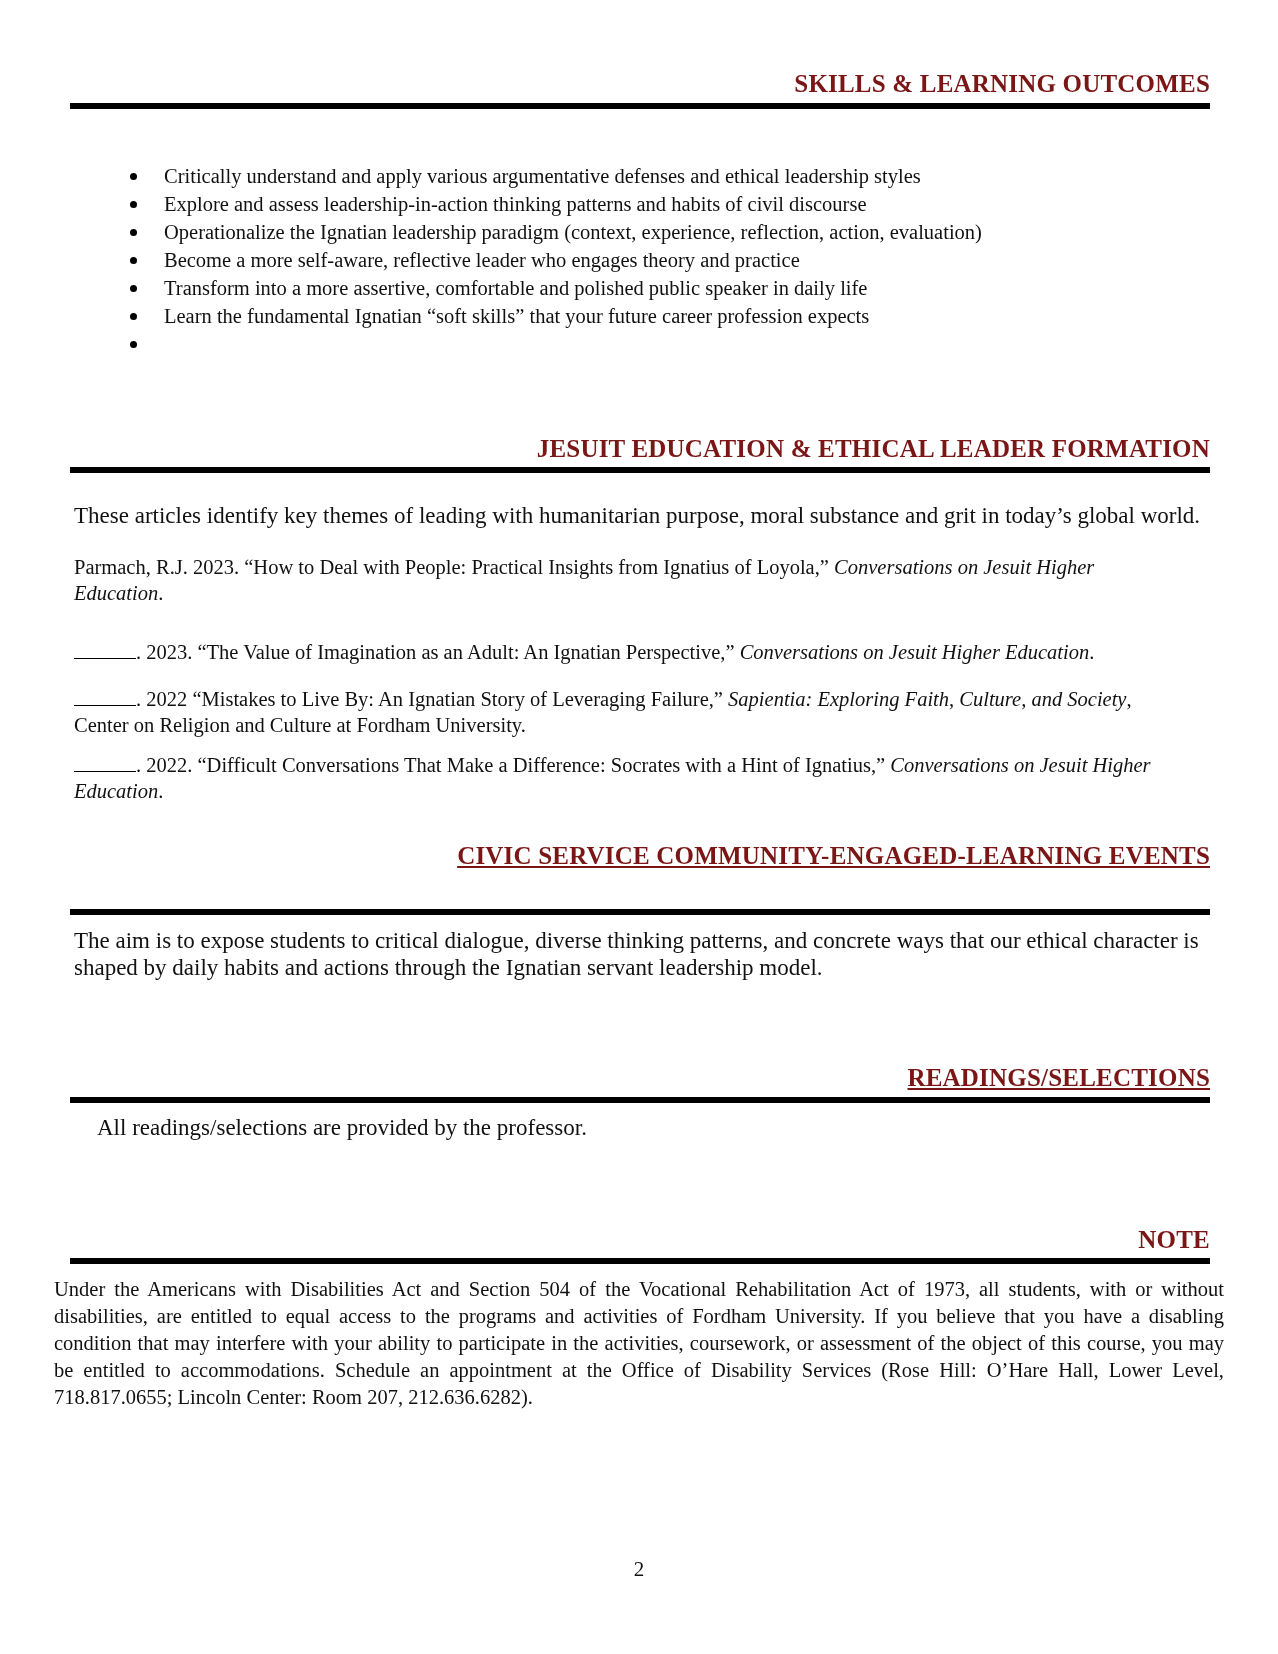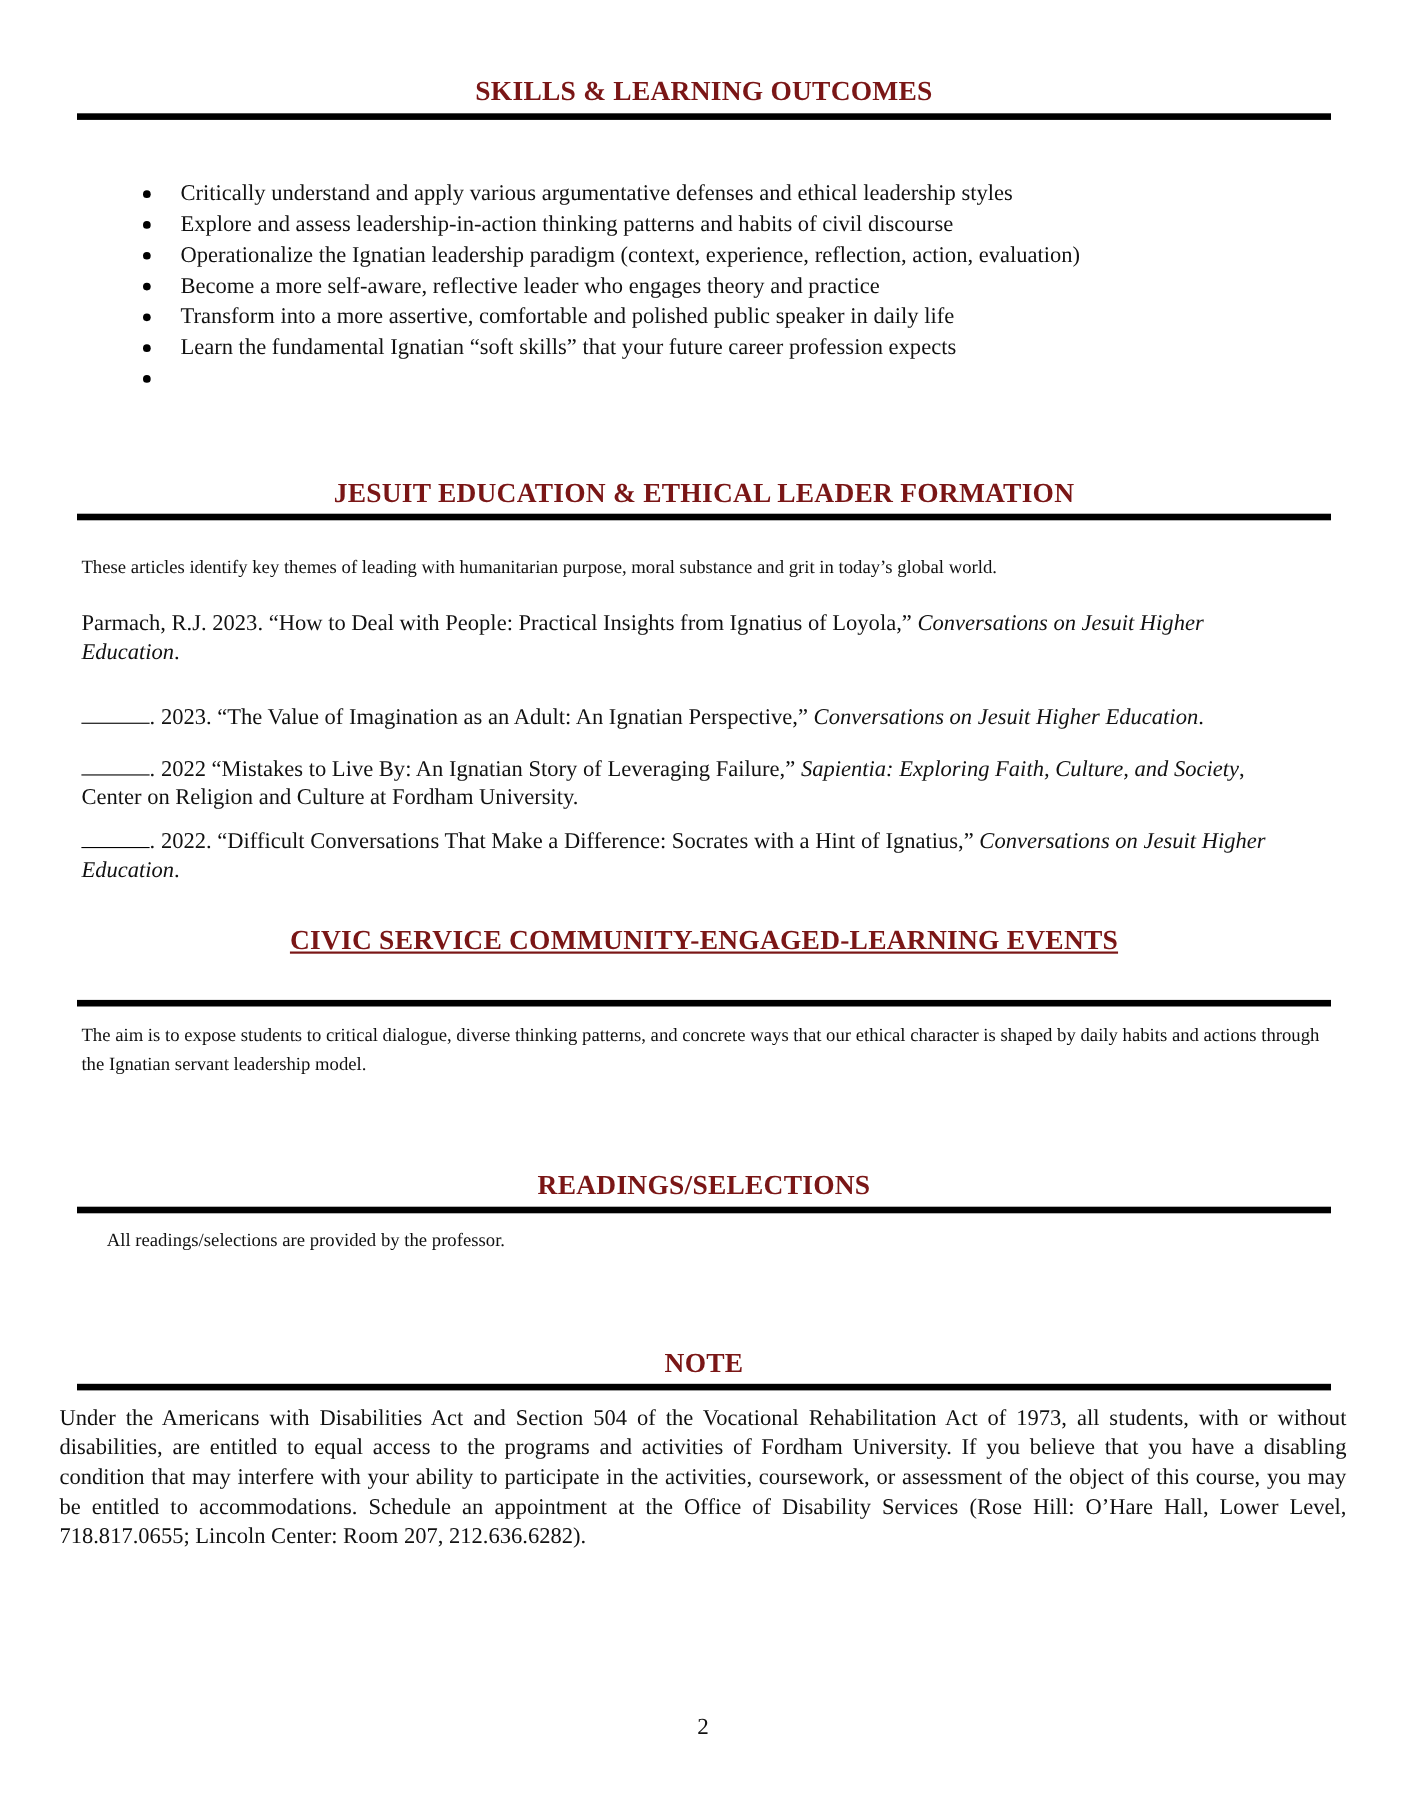--- a/index.html
+++ b/index.html
@@ -3,31 +3,31 @@
 <meta charset="utf-8">
 <style>
   html, body { margin: 0; padding: 0; background: #ffffff; }
   body {
     width: 1278px; height: 1654px; position: relative; overflow: hidden;
     font-family: "Liberation Serif", "DejaVu Serif", serif;
     color: #111111;
   }
   .section-title {
     position: absolute; left: 70px; width: 1140px;
-    text-align: center; font-weight: bold; color: #7a1616;
+    text-align: right; font-weight: bold; color: #7a1616;
     font-size: 25px; letter-spacing: 0.2px;
   }
   .rule {
     position: absolute; left: 70px; width: 1140px; height: 6px;
     background: #000000;
   }
   .bullets { position: absolute; left: 110px; top: 146px; margin: 16px; padding: 0; list-style: none; }
   .bullets li { position: relative; padding-left: 38px; font-size: 20.5px; line-height: 28px; height: 28px; white-space: nowrap; }
   .bullets li .dot { position: absolute; left: 4px; top: 11px; width: 7px; height: 7px; border-radius: 50%; background: #000; }
-  .para { position: absolute; left: 74px; width: 1140px; font-size: 17px; line-height: 27px; }
+  .para { position: absolute; left: 74px; width: 1140px; font-size: 23px; line-height: 27px; }
   .ref { position: absolute; left: 74px; width: 1100px; font-size: 20.5px; line-height: 26px; }
   .ref .blank { display: inline-block; width: 62px; border-bottom: 1.5px solid #000; height: 18px; vertical-align: baseline; }
   .ital { font-style: italic; }
   .note { position: absolute; left: 54px; width: 1170px; font-size: 20.5px; line-height: 27px; text-align: justify; }
   .page-num { position: absolute; left: 0; width: 1278px; top: 1557px; text-align: center; font-size: 21px; }
 </style>
 </head>
 <body>
 
 <div class="section-title" style="top:70px;">SKILLS &amp; LEARNING OUTCOMES</div>
@@ -56,21 +56,21 @@
   <span class="blank"></span><span>. 2022 “Mistakes to Live By: An Ignatian Story of Leveraging Failure,” </span><span class="ital">Sapientia: Exploring Faith, Culture, and Society</span><span>, Center on Religion and Culture at Fordham University.</span>
 </div>
 <div class="ref" style="top:752px;">
   <span class="blank"></span><span>. 2022. “Difficult Conversations That Make a Difference: Socrates with a Hint of Ignatius,” </span><span class="ital">Conversations on Jesuit Higher Education</span><span>.</span>
 </div>
 
 <div class="section-title" style="top:842px;text-decoration:underline;">CIVIC SERVICE COMMUNITY-ENGAGED-LEARNING EVENTS</div>
 <div class="rule" style="top:909px;"></div>
 <div class="para" style="top:927px;">The aim is to expose students to critical dialogue, diverse thinking patterns, and concrete ways that our ethical character is shaped by daily habits and actions through the Ignatian servant leadership model.</div>
 
-<div class="section-title" style="top:1064px;">READINGS/SELECTIONS</div>
+<div class="section-title" style="top:1064px;text-decoration:underline;">READINGS/SELECTIONS</div>
 <div class="rule" style="top:1097px;"></div>
 <div class="para" style="top:1114px;margin-left:23px;">All readings/selections are provided by the professor.</div>
 
 <div class="section-title" style="top:1226px;">NOTE</div>
 <div class="rule" style="top:1258px;"></div>
 <div class="note" style="top:1276px;">Under the Americans with Disabilities Act and Section 504 of the Vocational Rehabilitation Act of 1973, all students, with or without disabilities, are entitled to equal access to the programs and activities of Fordham University. If you believe that you have a disabling condition that may interfere with your ability to participate in the activities, coursework, or assessment of the object of this course, you may be entitled to accommodations. Schedule an appointment at the Office of Disability Services (Rose Hill: O’Hare Hall, Lower Level, 718.817.0655; Lincoln Center: Room 207, 212.636.6282).</div>
 
 <div class="page-num">2</div>
 
 </body></html>

